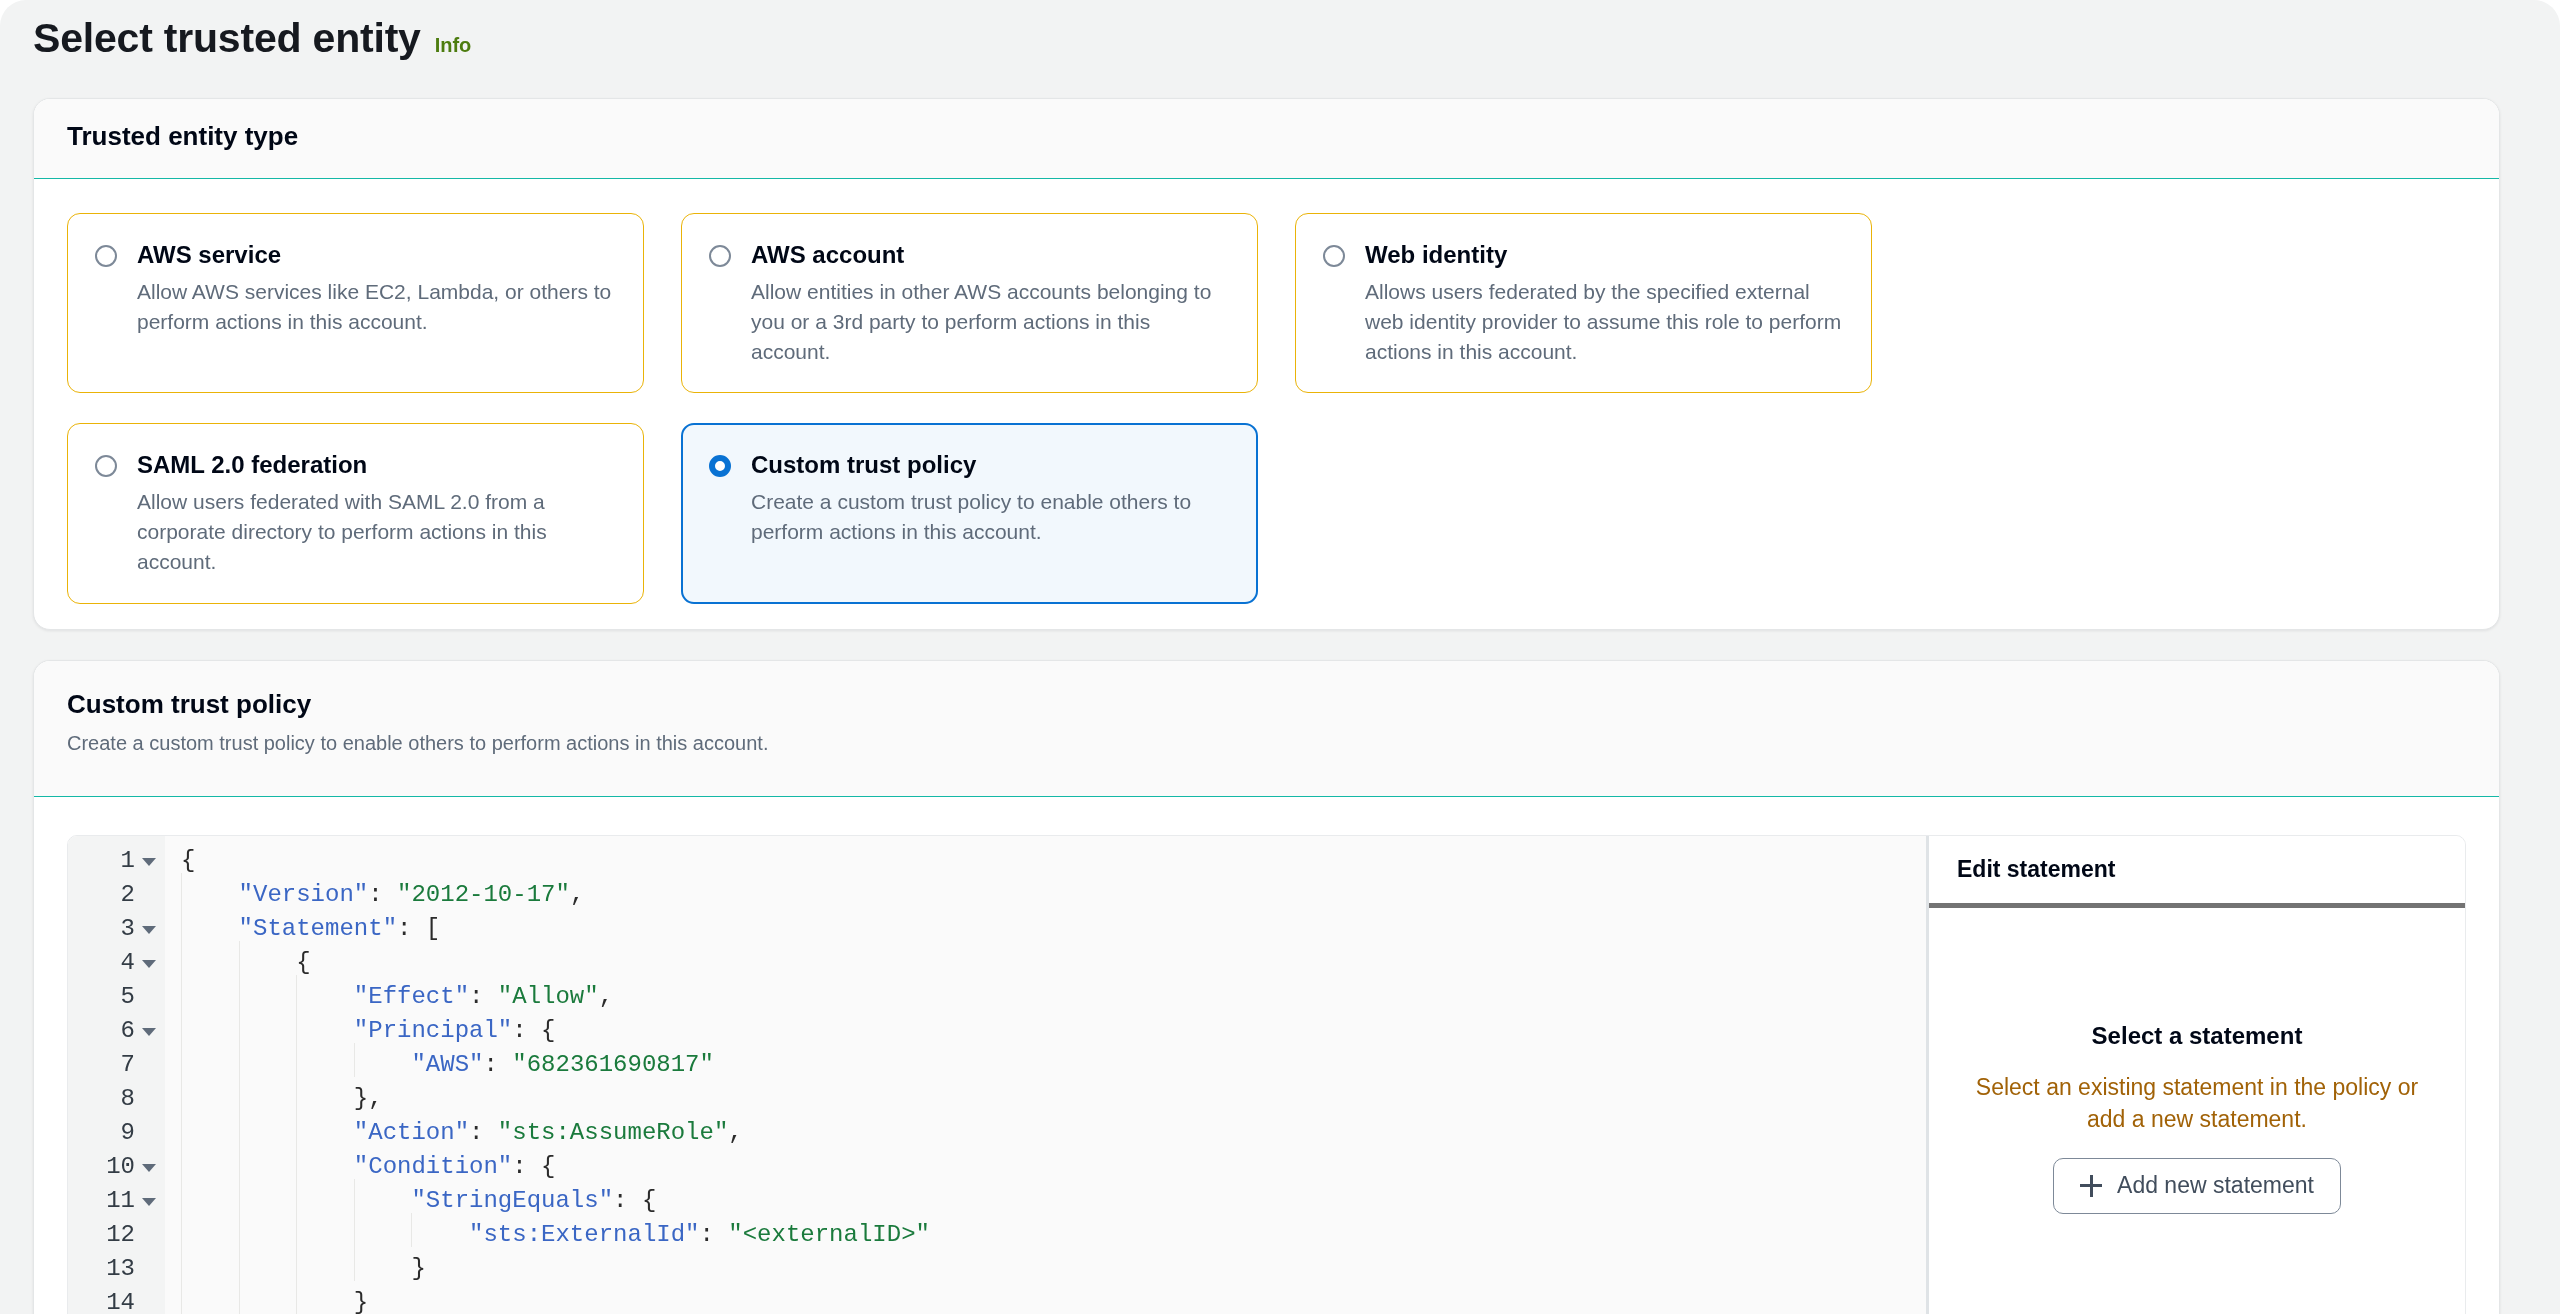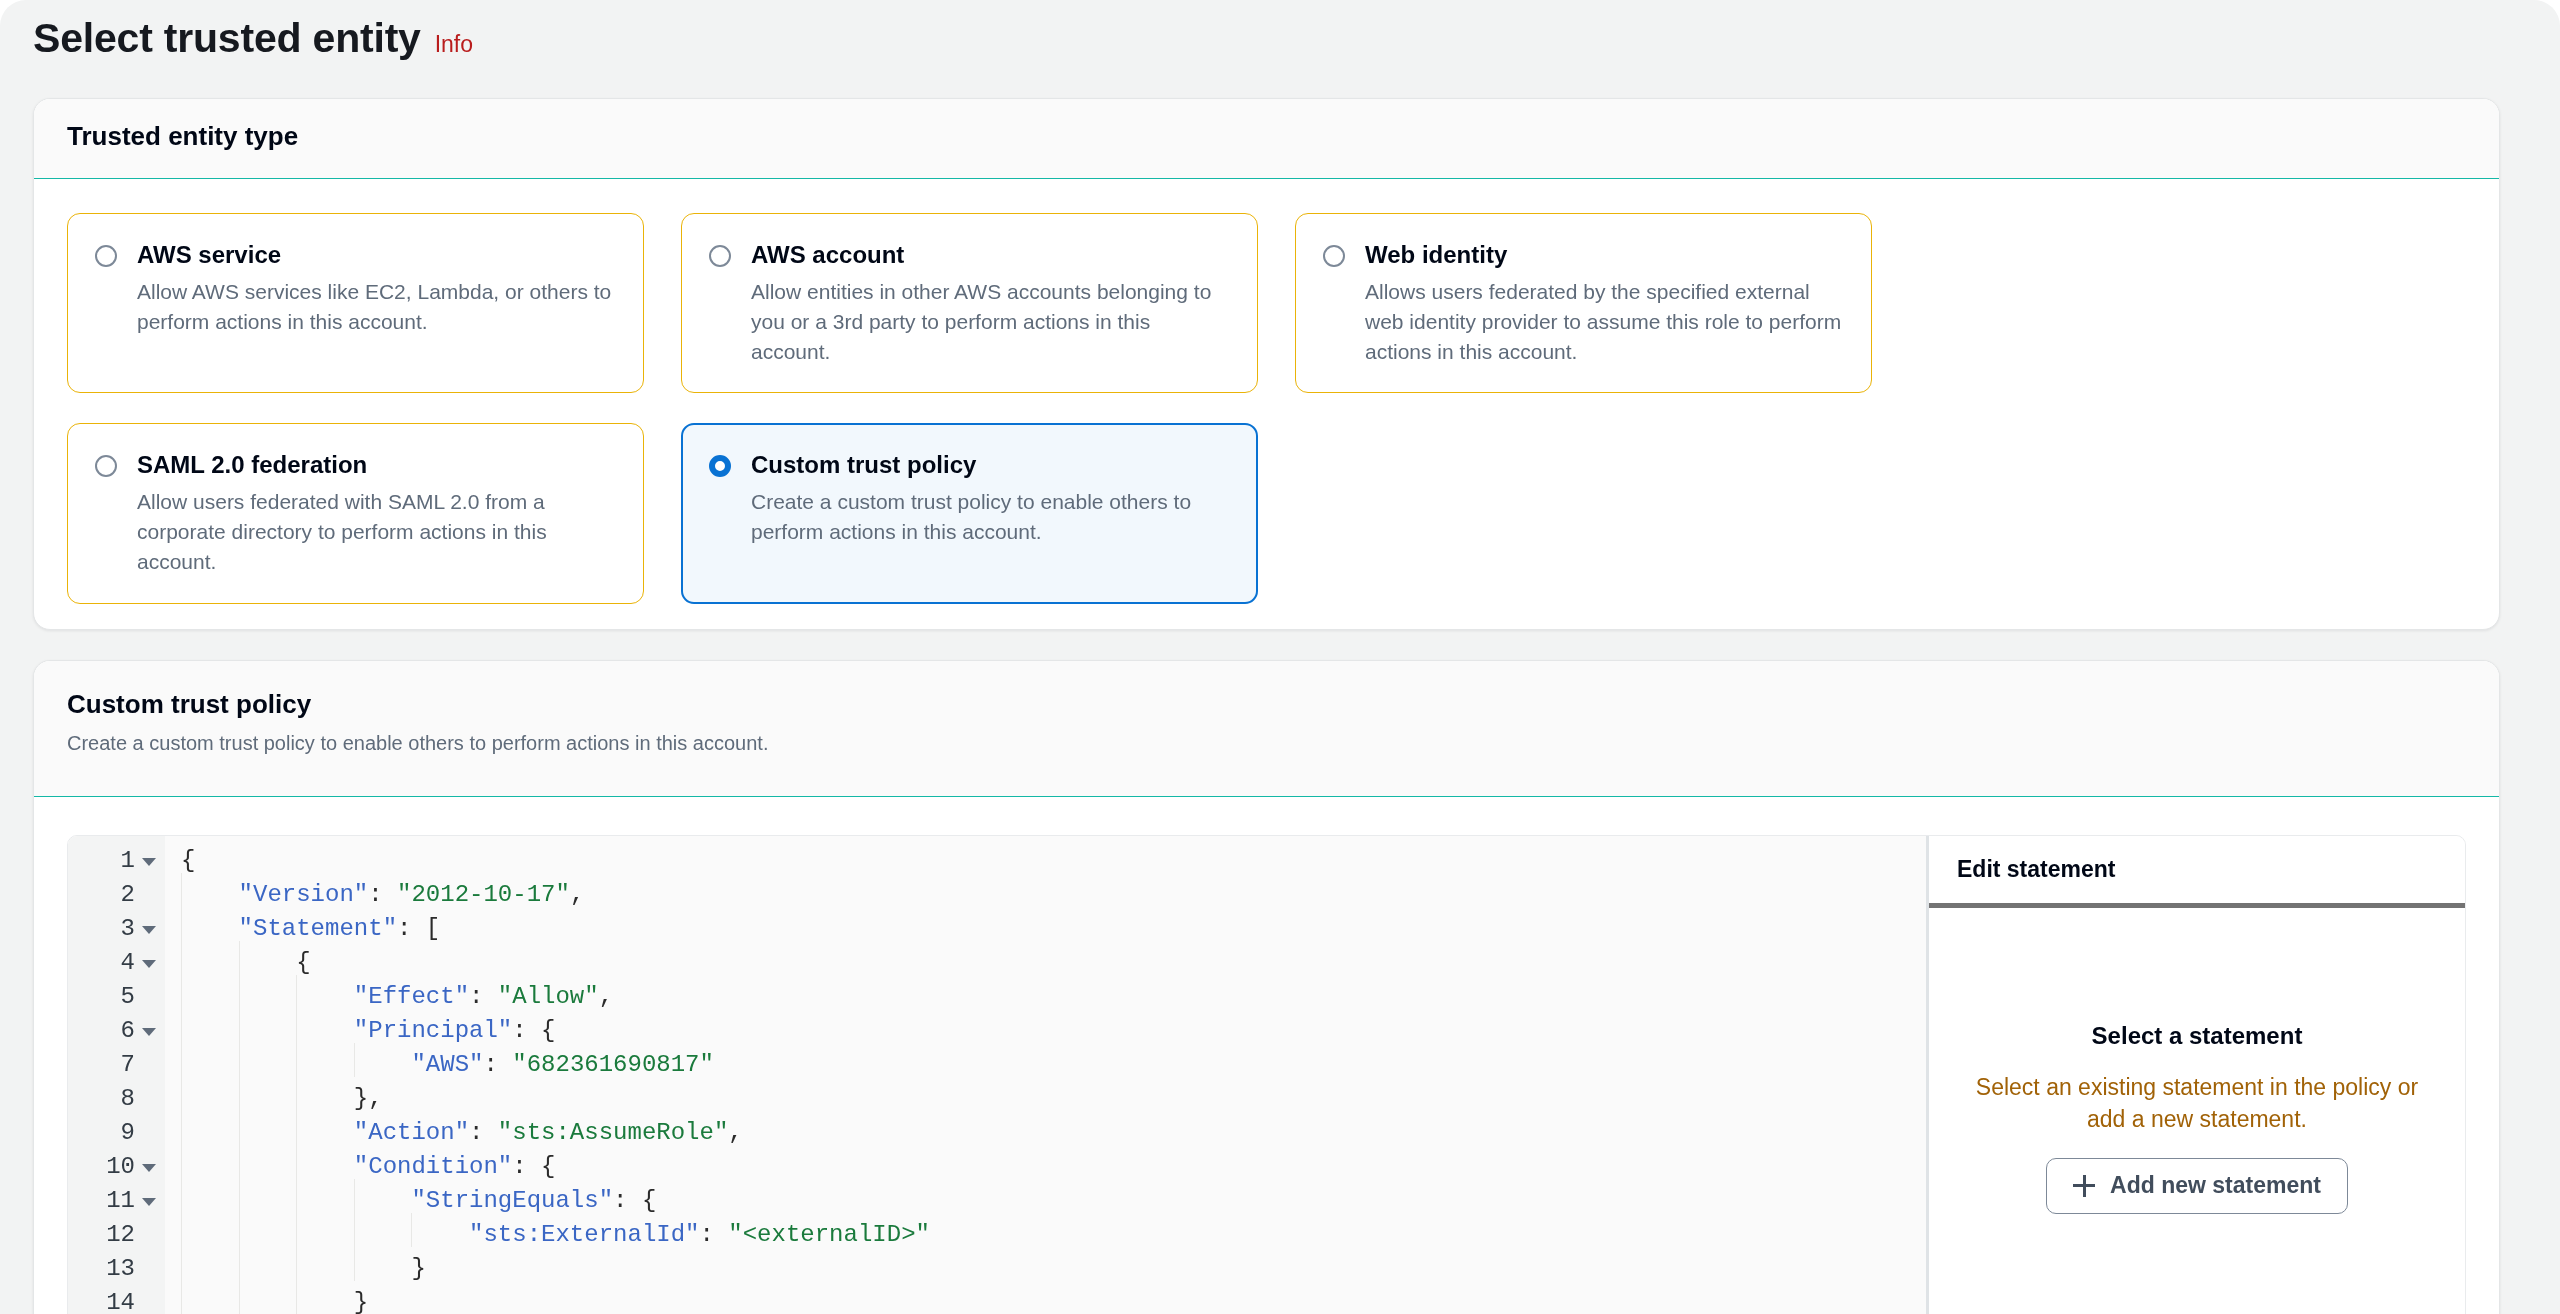--- a/index.html
+++ b/index.html
@@ -38,23 +38,23 @@
     gap: 14px;
   }
   .page-title {
     font-size: 41px;
     font-weight: 700;
     color: #16191f;
     letter-spacing: -0.2px;
     line-height: 1;
   }
   .info-link {
-    font-size: 23px;
-    font-weight: 400;
-    color: #b91c1c;
+    font-size: 20px;
+    font-weight: 700;
+    color: #4d7c0f;
     cursor: pointer;
     line-height: 1;
   }
 
   
   .container {
     position: absolute;
     background: #ffffff;
     border: 1px solid #e4e6e7;
     border-radius: 17px;
@@ -317,21 +317,21 @@
   .btn-add {
     margin-top: 22px;
     height: 56px;
     padding: 0 26px;
     border: 1.6px solid #7d8998;
     border-radius: 10px;
     background: #ffffff;
     color: #414d5c;
     font-family: "Liberation Sans", sans-serif;
     font-size: 23px;
-    font-weight: 700;
+    font-weight: 400;
     display: inline-flex;
     align-items: center;
     gap: 15px;
     cursor: pointer;
     box-sizing: border-box;
   }
   .plus-icon {
     position: relative;
     width: 22px;
     height: 22px;

